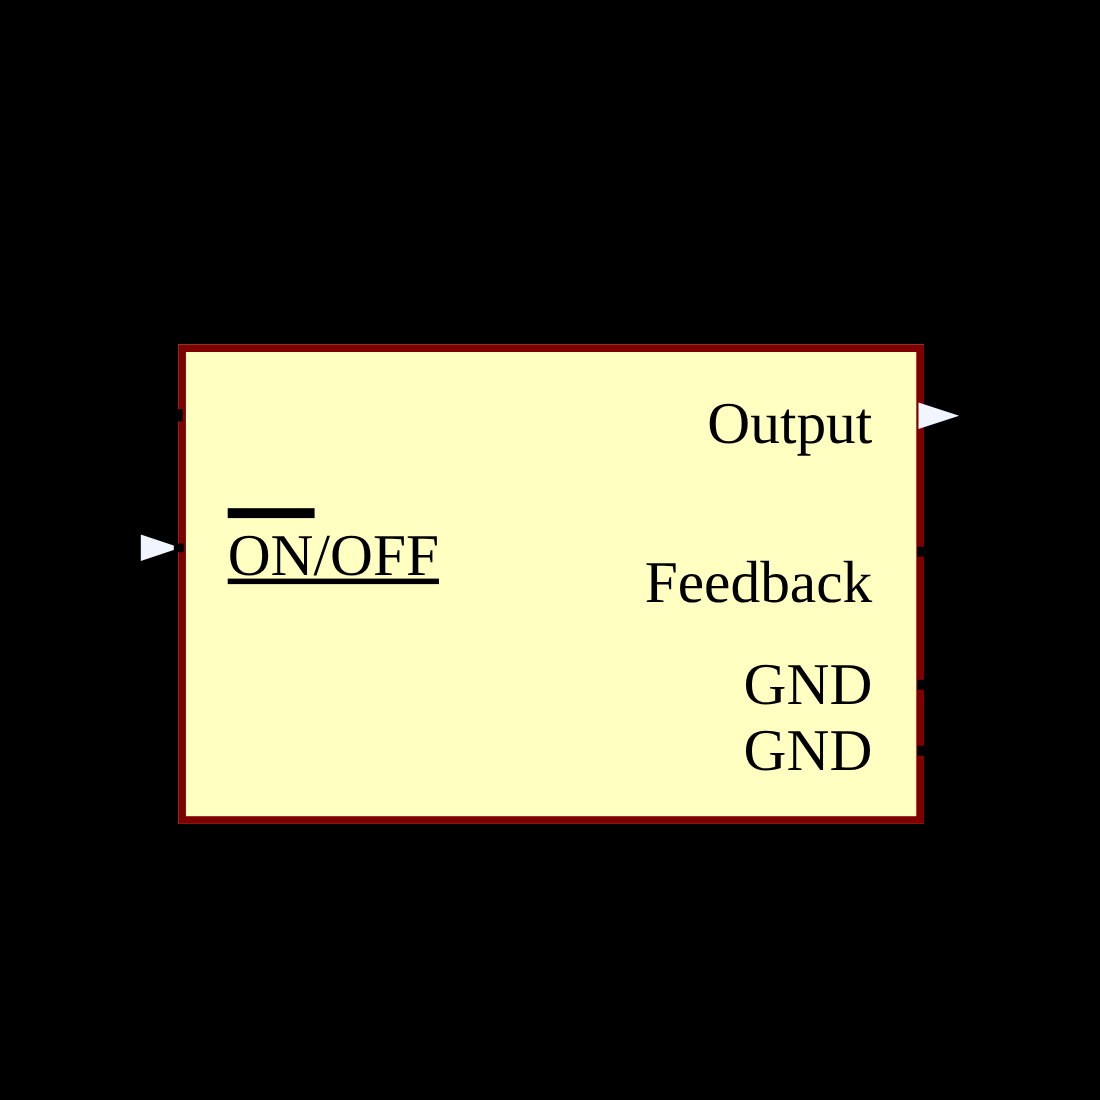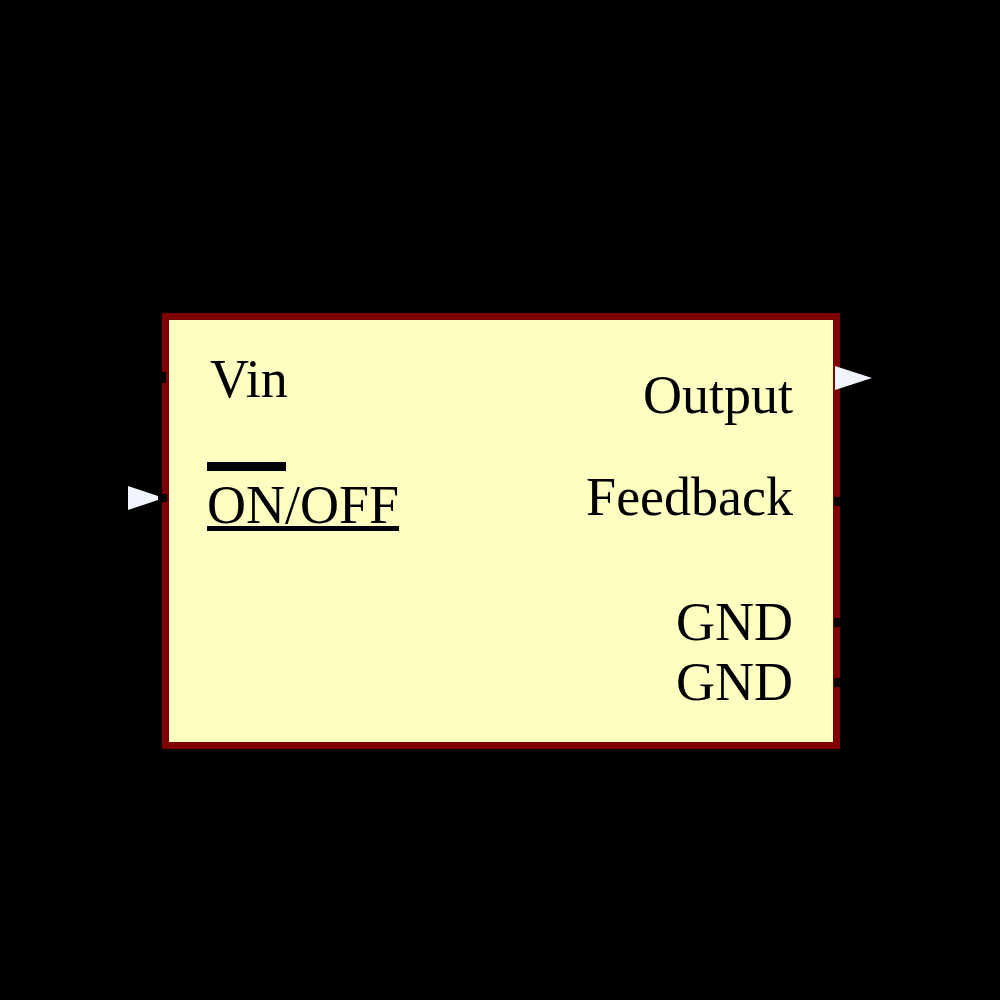--- a/index.html
+++ b/index.html
@@ -30,22 +30,22 @@
   }
   .lbl {
     position: absolute;
     font-size: 54px;
     line-height: 1;
     white-space: nowrap;
     color: #000000;
   }
   .lbl.vin      { left: 210px; top: 352px; }
   .lbl.onoff    { left: 207px; top: 478px; text-decoration: underline; }
-  .lbl.output   { right: 207px; top: 368px; }
-  .lbl.feedback { right: 207px; top: 470px; }
+  .lbl.output   { right: 207px; top: 358px; }
+  .lbl.feedback { right: 207px; top: 502px; }
   .lbl.gnd1     { right: 207px; top: 595px; }
   .lbl.gnd2     { right: 207px; top: 655px; }
   .overline-bar {
     position: absolute;
     left: 207px;
     top: 462px;
     width: 79px;
     height: 9px;
     background: #000000;
   }
@@ -71,21 +71,20 @@
 </style>
 </head>
 <body>
 
 <div id="canvas">
 
   <div class="block"></div>
 
   <div class="overline-bar"></div>
 
-  <div class="lbl vin">Vin</div>
   <div class="lbl onoff">ON/OFF</div>
   <div class="lbl output">Output</div>
   <div class="lbl feedback">Feedback</div>
   <div class="lbl gnd1">GND</div>
   <div class="lbl gnd2">GND</div>
 
   <div class="stub vin-stub"></div>
   <div class="arrow-right onoff-arrow"></div>
   <div class="stub onoff-tip"></div>
   <div class="arrow-right output-arrow"></div>

